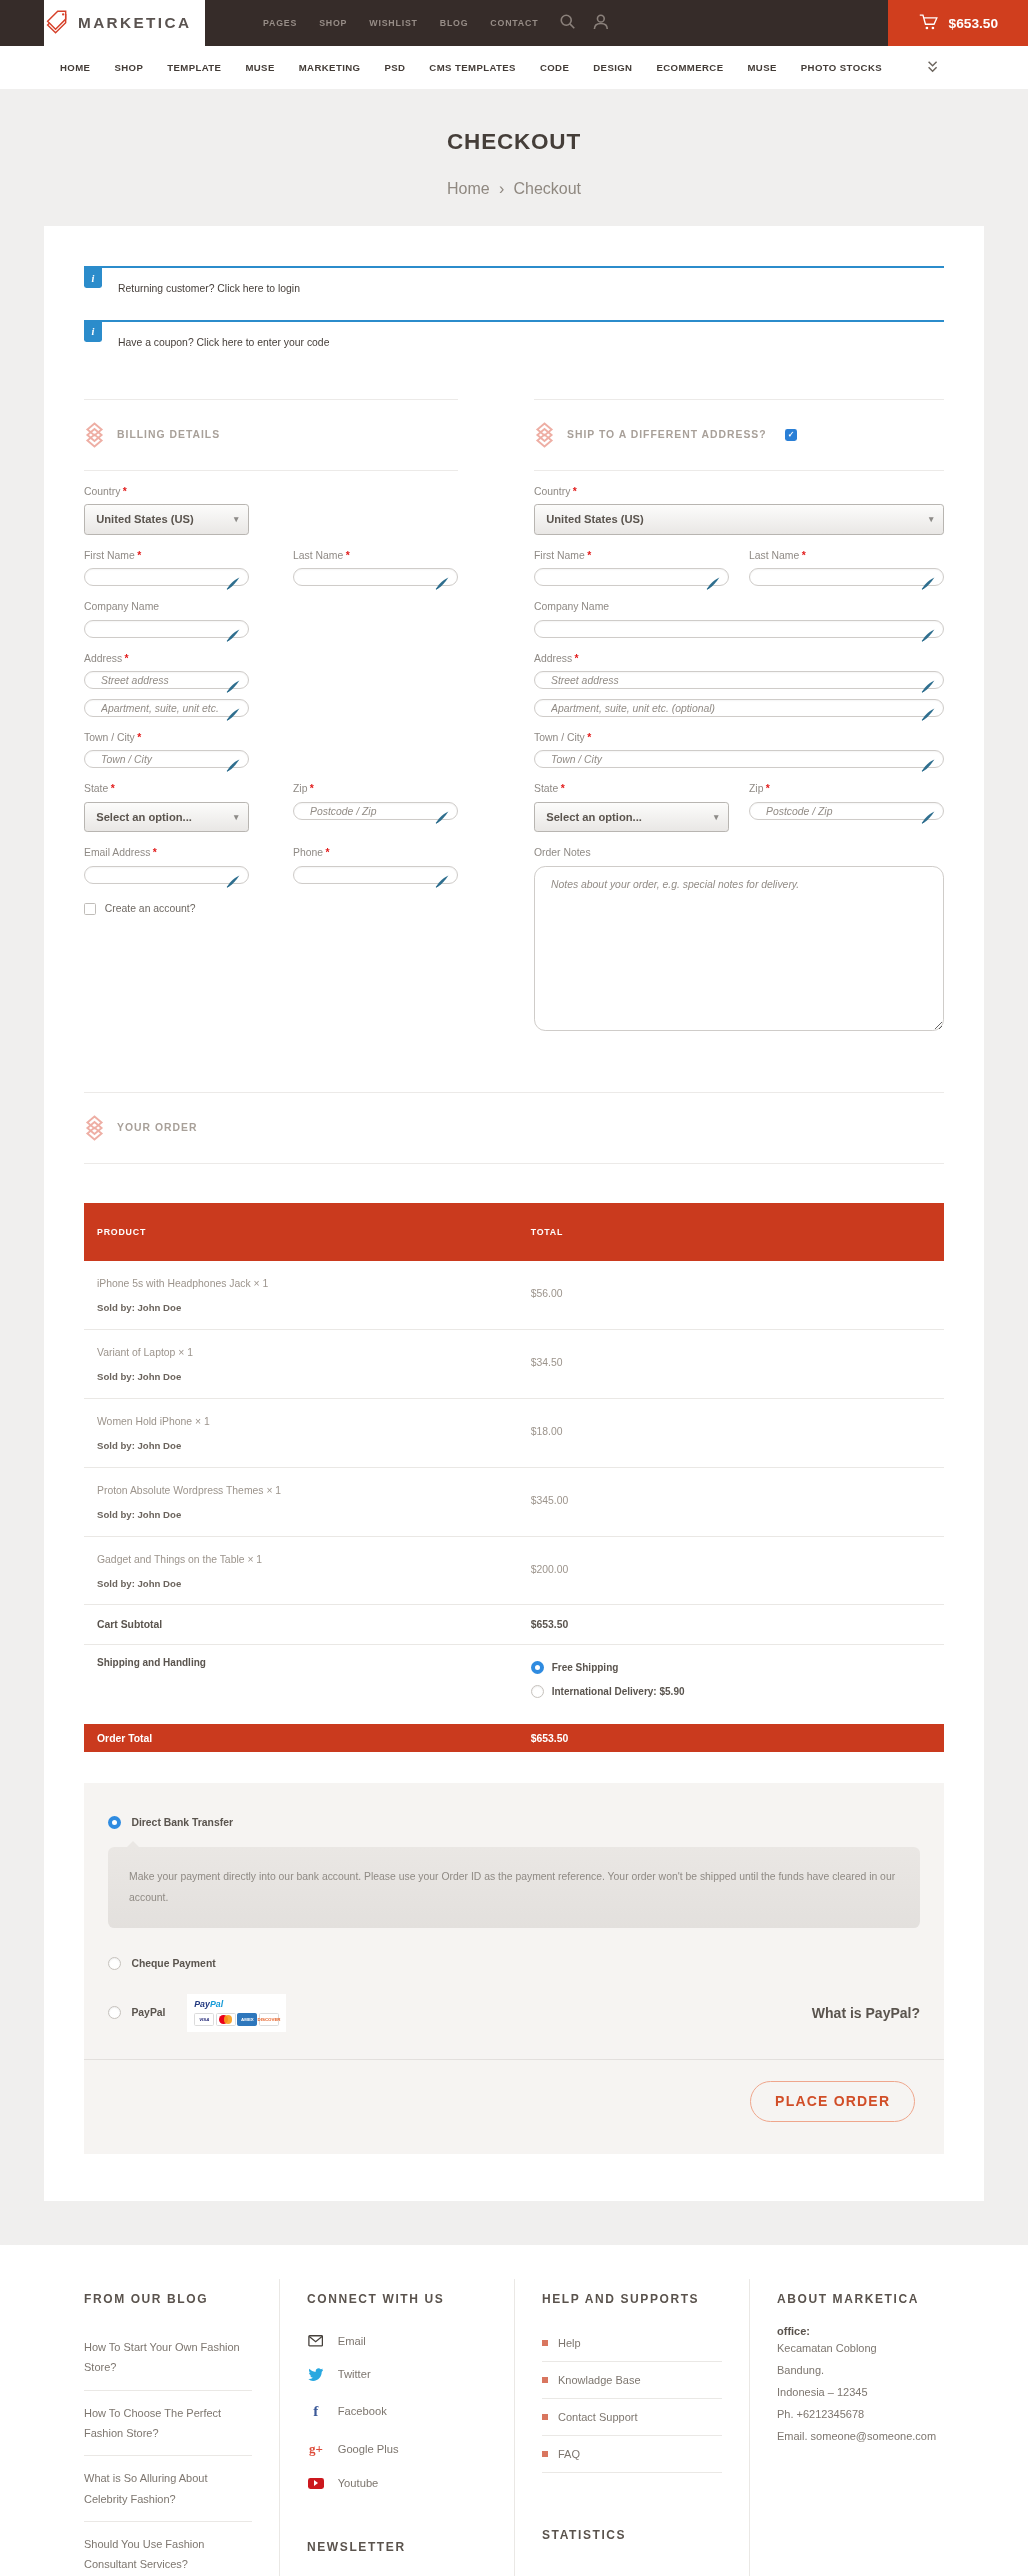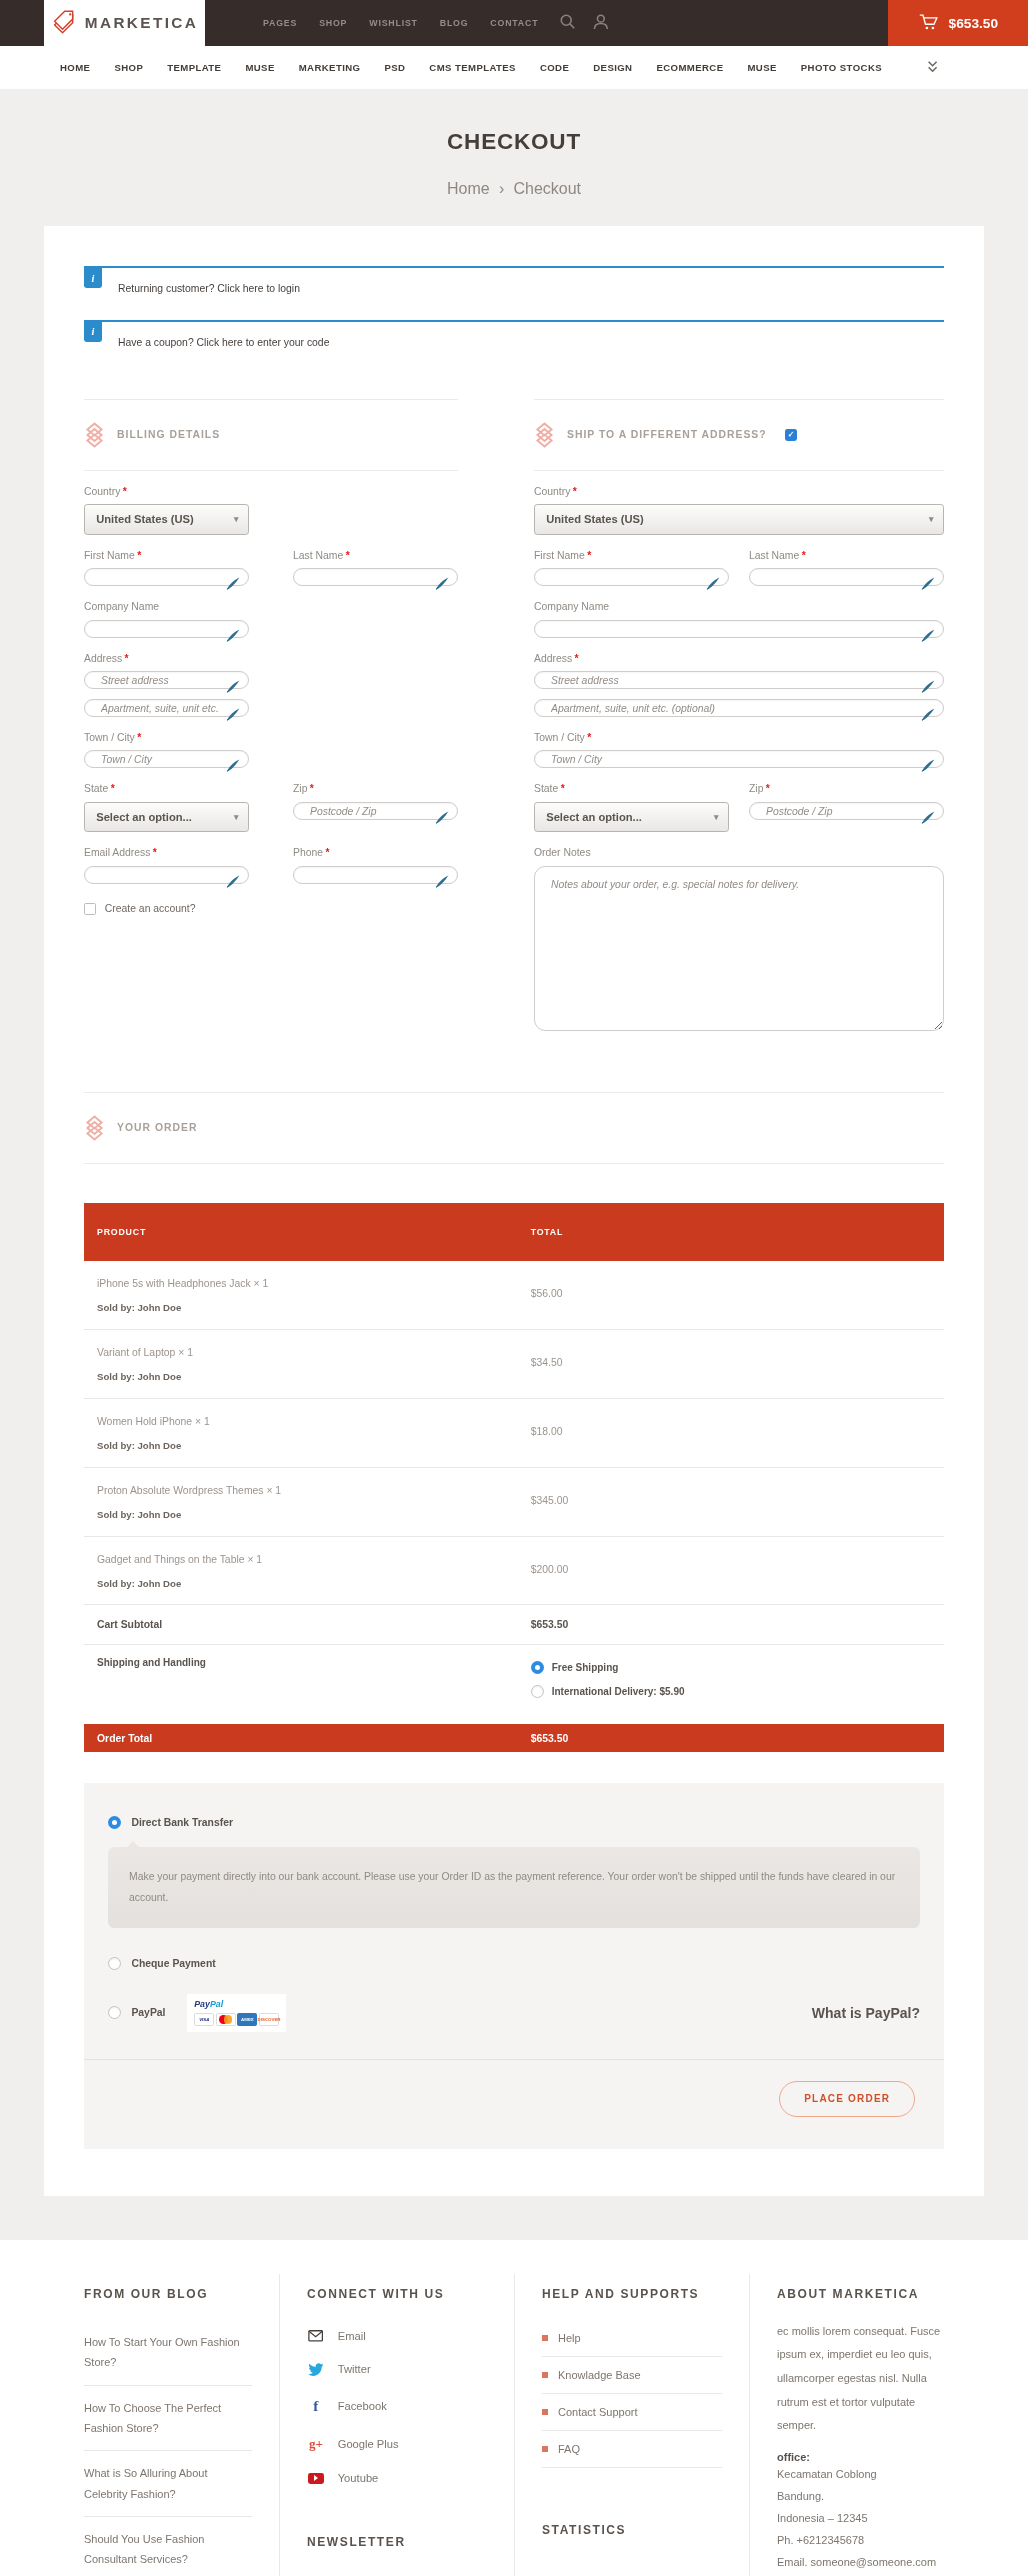--- a/index.html
+++ b/index.html
@@ -5,21 +5,21 @@
   * { box-sizing: border-box; margin: 0; padding: 0; }
   html { background: #e8e6e4; }
   body {
     width: 1028px; margin: 0 auto; background: #f0efee;
     font-family: "Liberation Sans", sans-serif; color: #4a433e;
   }
   a { text-decoration: none; color: inherit; }
 
   
   .topbar { height: 46px; background: #362c29; display: flex; align-items: stretch; }
-  .logo { width: 161px; margin-left: 44px; background: #fff; display: flex; align-items: center; justify-content: center; gap: 8px; }
+  .logo { width: 161px; margin-left: 44px; background: #fff; display: flex; align-items: center; gap: 8px; }
   .logo-text { font-size: 15.3px; font-weight: bold; letter-spacing: 2.4px; color: #5a5350; }
   .topnav { display: flex; align-items: center; gap: 22px; margin-left: 58px; }
   .topnav a { font-size: 8.8px; font-weight: bold; letter-spacing: 0.8px; color: #978d87; }
   .top-icons { display: flex; align-items: center; gap: 14.5px; margin-left: 21px; }
   .cartbtn { margin-left: auto; width: 140px; background: #d03e1e; color: #fff; display: flex; align-items: center; justify-content: center; gap: 9.6px; font-size: 13.7px; font-weight: bold; }
 
   
   .nav2 { height: 43px; background: #fff; display: flex; align-items: center; padding: 0 48px 0 60px; }
   .nav2 a { font-size: 9.6px; font-weight: bold; letter-spacing: 0.4px; color: #433c37; margin-right: 24px; }
   .nav2 .expander { margin-left: auto; margin-right: 42px; }
@@ -99,21 +99,21 @@
   .chip.visa { color: #1a1f71; font-style: italic; }
   .chip.mc { background: #fff; position: relative; color: transparent; }
   .chip.mc::before, .chip.mc::after { content: ""; position: absolute; width: 8.8px; height: 8.8px; border-radius: 50%; top: 1.6px; }
   .chip.mc::before { background: #eb001b; left: 2.4px; }
   .chip.mc::after { background: #f79e1b; right: 2.4px; opacity: .9; }
   .chip.amex { background: #2e77bc; color: #fff; border-color: #2e77bc; }
   .chip.disc { color: #e55c20; }
   .whatpp { margin-left: auto; font-size: 14px; font-weight: bold; color: #5a544e; }
   .pay-divider { border-top: 0.8px solid #e3e0dd; margin: 22.5px -24px 0; }
   .place-wrap { text-align: right; padding: 21px 4.8px 11.2px; }
-  .place-order { display: inline-block; border: 1.6px solid #efa68c; color: #d14e28; background: transparent; border-radius: 22.5px; padding: 11.2px 24px; font-size: 10px; font-weight: bold; letter-spacing: 1.2px; cursor: pointer; font-family: "Liberation Sans", sans-serif; }
+  .place-order { display: inline-block; border: 1.6px solid #efa68c; color: #d14e28; background: transparent; border-radius: 22.5px; padding: 11.2px 24px; font-size: 14px; font-weight: bold; letter-spacing: 1.2px; cursor: pointer; font-family: "Liberation Sans", sans-serif; }
 
   
   footer { margin-top: 44px; background: #fff; padding: 34px 44px 39px; display: grid; grid-template-columns: 1fr 1fr 1fr 1fr; }
   .fcol { padding: 0 27px; }
   .fcol + .fcol { border-left: 0.8px solid #eae8e5; }
   .fcol:first-child { padding-left: 40px; }
   .f-title { font-size: 12px; font-weight: bold; letter-spacing: 1.6px; color: #5a534d; margin: 13px 0 19px; }
   .bloglink { display: block; padding: 12px 0; border-bottom: 0.8px solid #eae8e5; font-size: 11px; line-height: 1.85; color: #7d766f; }
   .social { display: flex; align-items: center; gap: 13px; padding: 10.4px 0; font-size: 11.2px; color: #7d766f; }
   .social .sic { width: 17.7px; display: inline-flex; justify-content: center; }
@@ -622,21 +622,20 @@
         <span class="sq"></span>
         <span>FAQ</span>
       </a>
 
     <div class="f-title stats-title">STATISTICS</div>
 
   </div>
 
   <div class="fcol">
     <div class="f-title">ABOUT MARKETICA</div>
-    <p class="abouttext">ec mollis lorem consequat. Fusce ipsum ex, imperdiet eu leo quis, ullamcorper egestas nisl. Nulla rutrum est et tortor vulputate semper.</p>
     <div class="office">office:</div>
     <div class="aline">Kecamatan Coblong</div>
     <div class="aline">Bandung.</div>
     <div class="aline">Indonesia – 12345</div>
     <div class="aline">Ph. +6212345678</div>
     <div class="aline">Email. someone@someone.com</div>
   </div>
 </footer>
 
 

